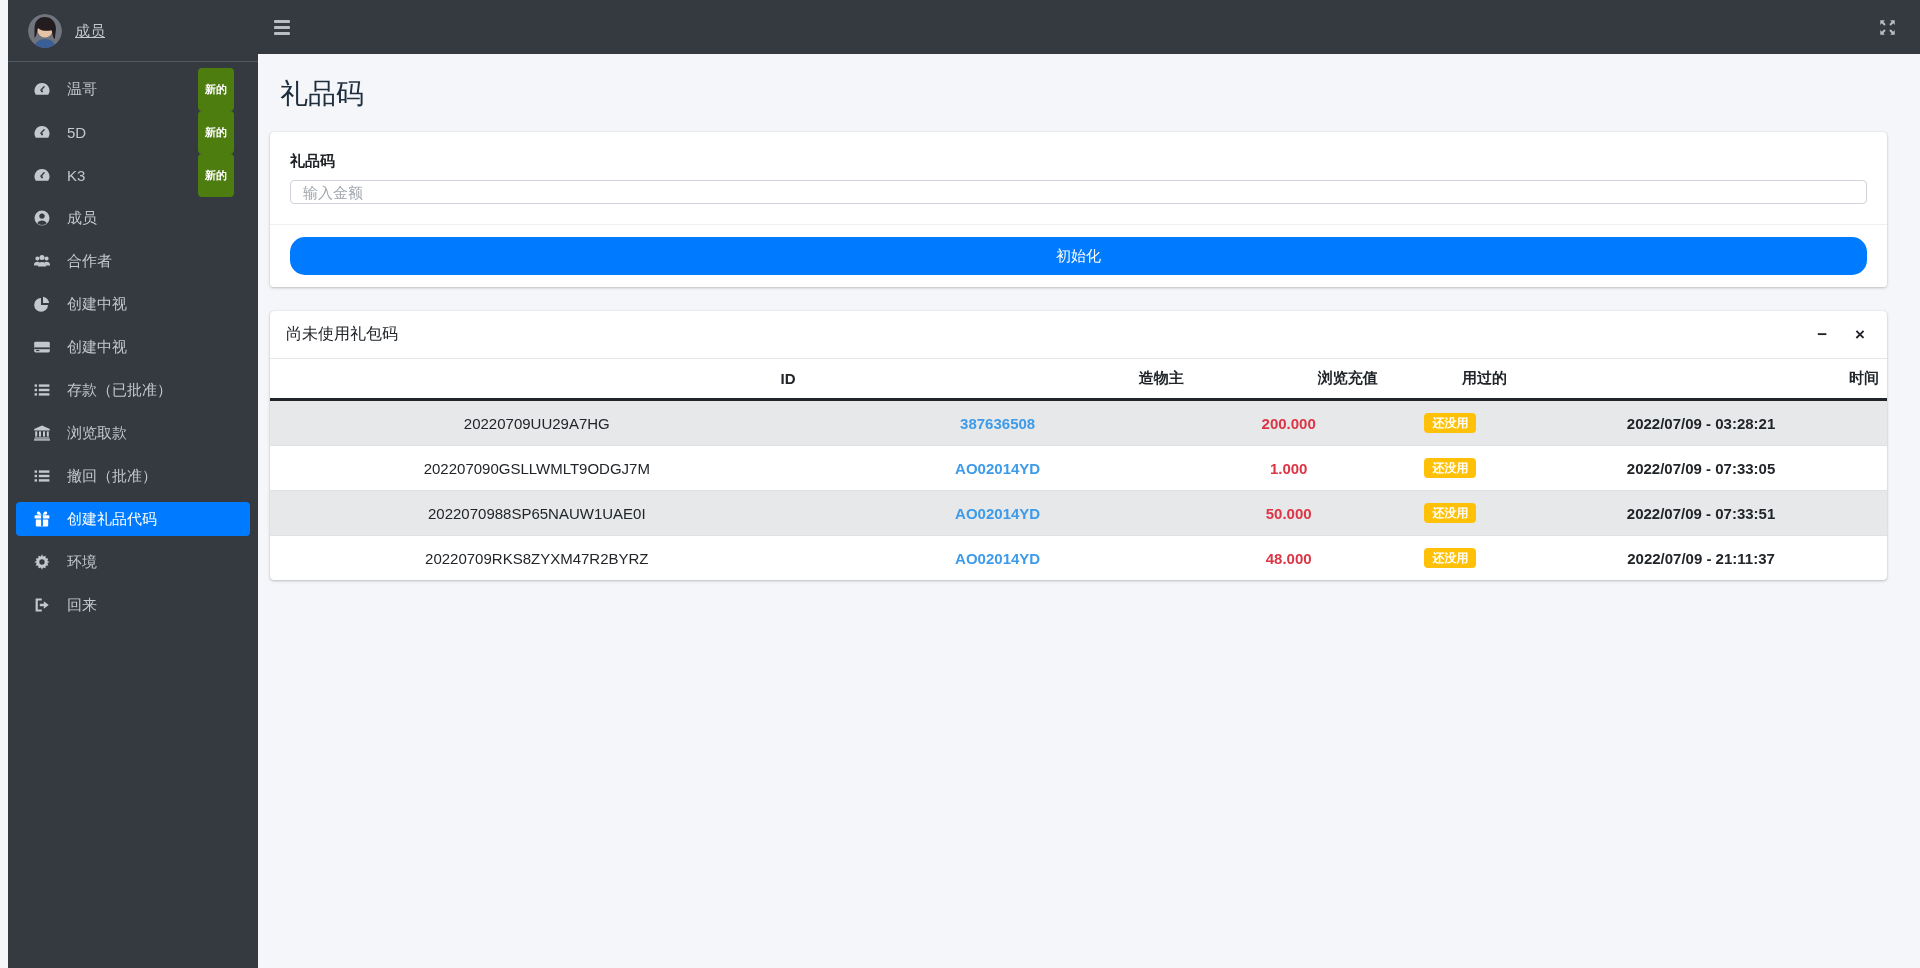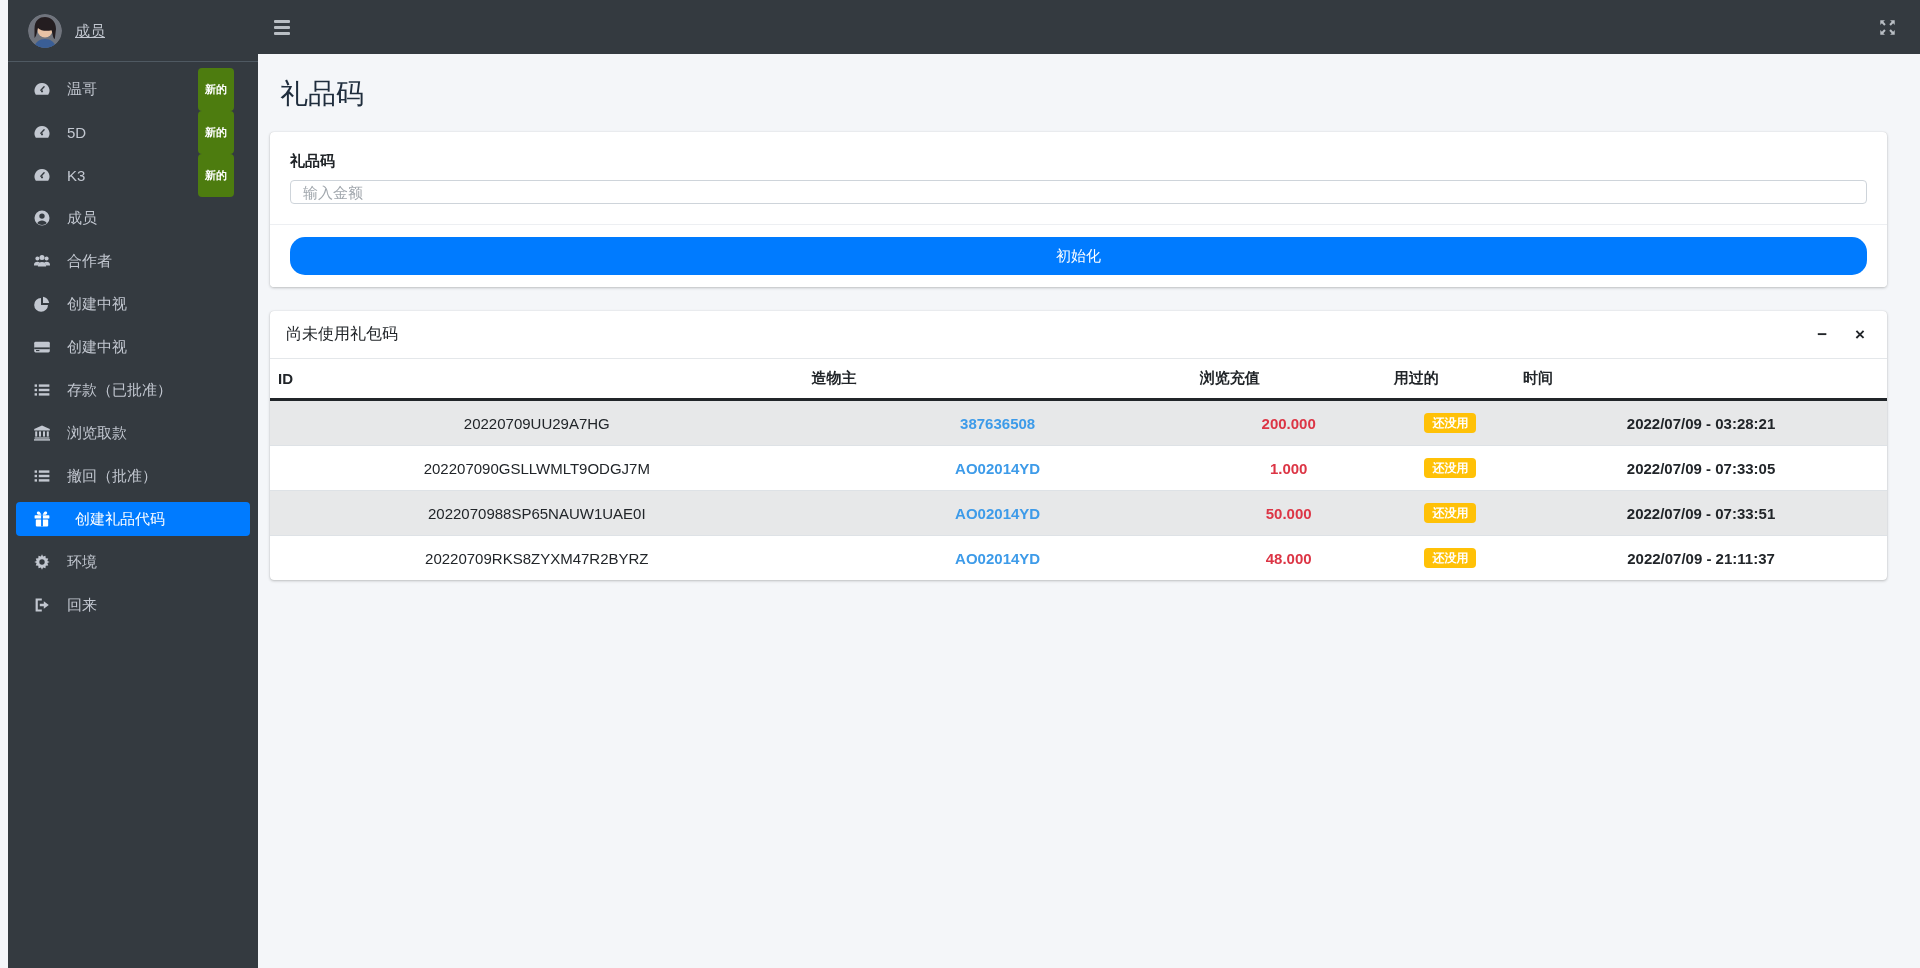--- a/index.html
+++ b/index.html
@@ -32,21 +32,21 @@
   .nav-item {
     display: flex; align-items: center;
     height: 34px; margin-bottom: 9px; padding: 0 16px 0 17px;
     border-radius: 4px; color: #c2c7d0; font-size: 15px;
     text-decoration: none; cursor: pointer;
   }
   .nav-item .icon { width: 20px; height: 18px; margin-right: 14px; display: inline-flex; }
   .nav-item svg { width: 18px; height: 18px; fill: #c2c7d0; }
   .nav-item svg .cut { fill: #343a40; }
   .nav-item .label { white-space: nowrap; }
-  .nav-item.active { background: #007bff; color: #fff; gap: 8px; }
+  .nav-item.active { background: #007bff; color: #fff; }
   .nav-item.active svg { fill: #fff; }
   .nav-item.active svg .cut { fill: #007bff; }
   .badge-new {
     margin-left: auto; background: #4d7c0f; color: #fff;
     font-size: 11px; font-weight: bold; line-height: 1;
     padding: 16px 7px; border-radius: 4px;
   }
 
   
   .navbar {
@@ -87,21 +87,21 @@
     display: flex; align-items: flex-start; justify-content: space-between;
     padding: 13px 16px; border-bottom: 1px solid #e4e7ea;
   }
   .card-title { font-size: 16px; color: #212529; }
   .card-tools { display: flex; align-items: center; gap: 24px; margin-right: 4px; }
   .tool-btn { background: none; border: none; cursor: pointer; font-size: 17px;
     font-weight: bold; color: #212529; line-height: 1; padding: 2px; }
 
   table { width: 100%; border-collapse: collapse; font-size: 15px; }
   thead th {
-    padding: 10px 8px; font-weight: bold; text-align: left; color: #212529;
+    padding: 10px 8px; font-weight: bold; text-align: right; color: #212529;
     border-bottom: 3px solid #212529;
   }
   tbody td { padding: 12px 8px; text-align: center; border-top: 1px solid #dee2e6; }
   tbody tr:first-child td { border-top: none; }
   tbody tr:nth-child(odd) { background: #e7e8e9; }
   .col-id { width: 33%; }
   .col-creator { width: 24%; }
   .col-value { width: 12%; }
   .col-used { width: 8%; }
   .col-time { width: 23%; }

